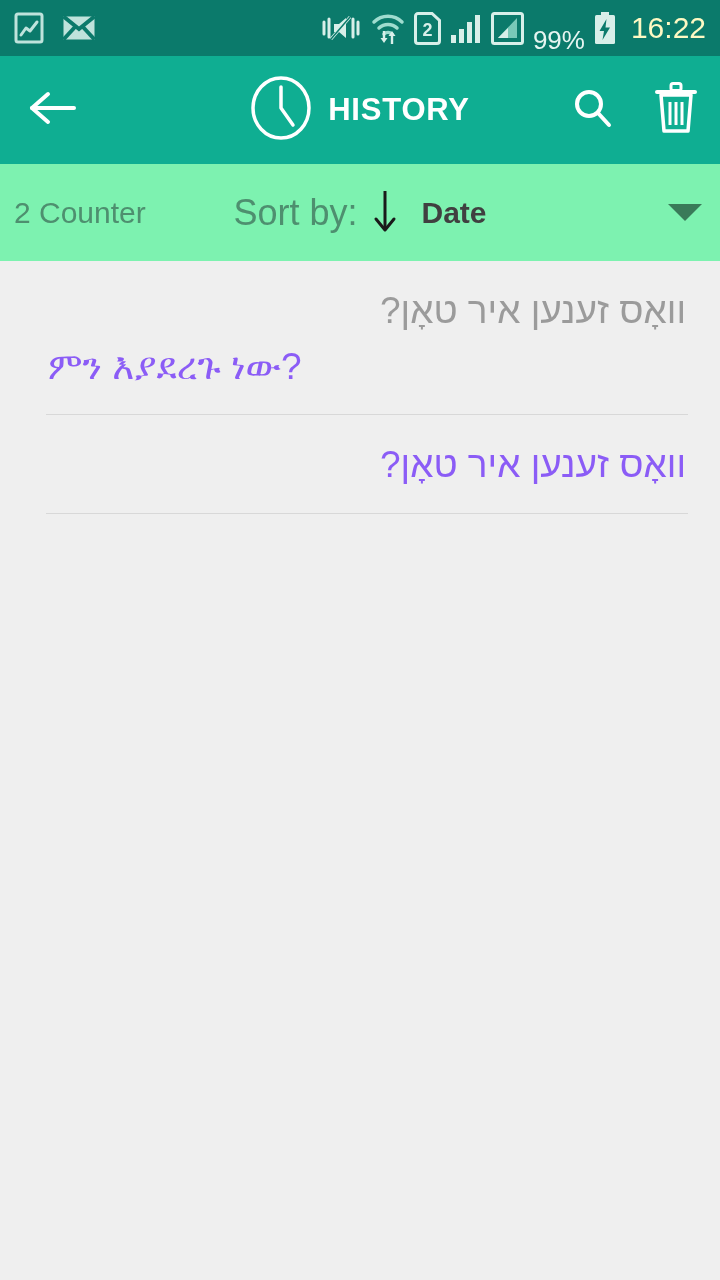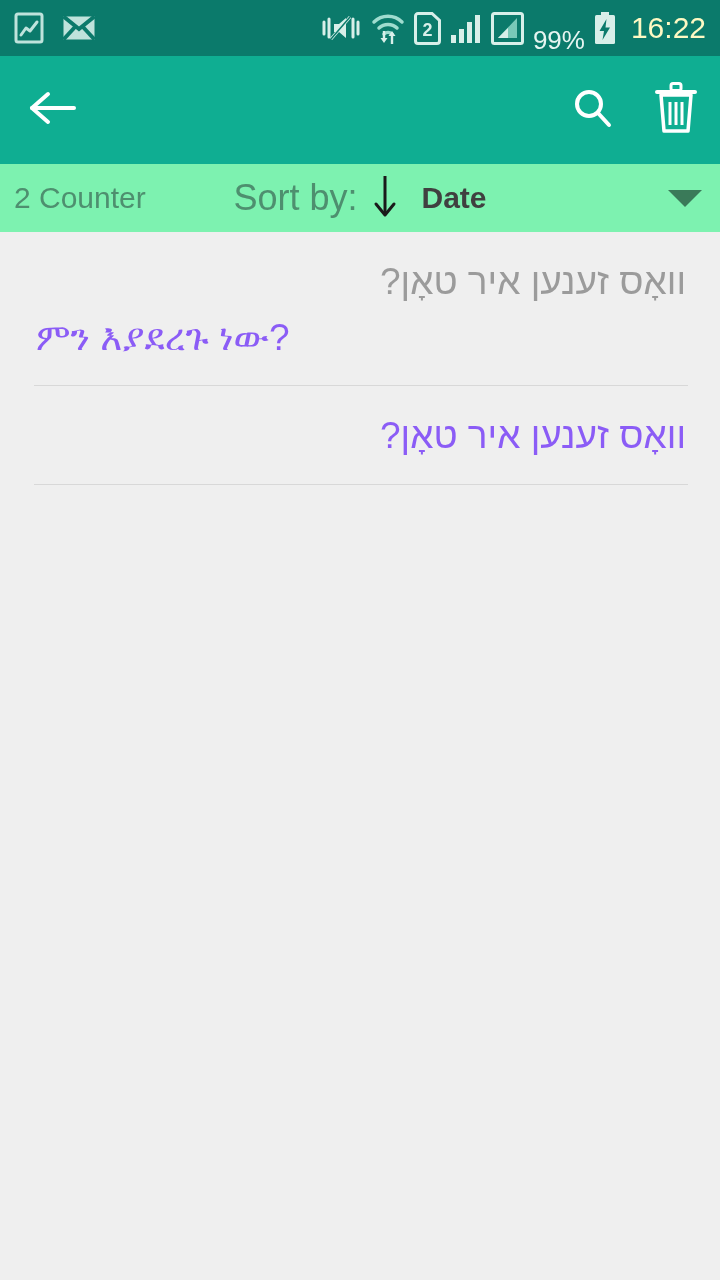--- a/index.html
+++ b/index.html
@@ -95,21 +95,21 @@
   }
   .appbar-actions > div {
     cursor: pointer;
     display: flex;
     align-items: center;
     justify-content: center;
   }
 
   
   .sortbar {
-    height: 68px;
+    height: 97px;
     background: #7df2b0;
     display: flex;
     align-items: center;
     box-sizing: border-box;
     padding: 0 18px 0 14px;
     position: relative;
   }
   .counter {
     color: #4e8f6f;
     font-size: 30px;
@@ -141,21 +141,21 @@
     border-top: 17px solid #3a7a59;
     cursor: pointer;
     z-index: 2;
   }
 
   
   .list {
     background: #efefef;
   }
   .item {
-    padding: 22px 0 0 2px;
+    padding: 22px 0 0 14px;
     cursor: pointer;
   }
   .line {
     padding: 0 34px;
     font-size: 37px;
     line-height: 1.5;
     white-space: nowrap;
     overflow: hidden;
   }
   .line.src {
@@ -269,20 +269,29 @@
 <div class="appbar">
   <div class="appbar-back">
     <span>
       <svg width="50" height="36" viewBox="0 0 50 36">
         <line x1="4" y1="18" x2="46" y2="18" stroke="#ffffff" stroke-width="4" stroke-linecap="round"></line>
         <polyline points="20,4 4,18 20,32" fill="none" stroke="#ffffff" stroke-width="4" stroke-linecap="round" stroke-linejoin="round"></polyline>
       </svg>
     </span>
   </div>
 
+  <div class="appbar-center">
+    <span>
+      <svg width="62" height="66" viewBox="0 0 62 66">
+        <ellipse cx="31" cy="33" rx="28" ry="30" fill="none" stroke="#ffffff" stroke-width="3.5"></ellipse>
+        <polyline points="31,12 31,33 43,50" fill="none" stroke="#ffffff" stroke-width="3.5" stroke-linecap="round" stroke-linejoin="round"></polyline>
+      </svg>
+    </span>
+    <span class="appbar-title">HISTORY</span>
+  </div>
 
   <div class="appbar-actions">
     <div>
       <span>
         <svg width="44" height="44" viewBox="0 0 44 44">
           <circle cx="19" cy="18" r="12" fill="none" stroke="#ffffff" stroke-width="4"></circle>
           <line x1="28" y1="27" x2="39" y2="39" stroke="#ffffff" stroke-width="4" stroke-linecap="round"></line>
         </svg>
       </span>
     </div>

